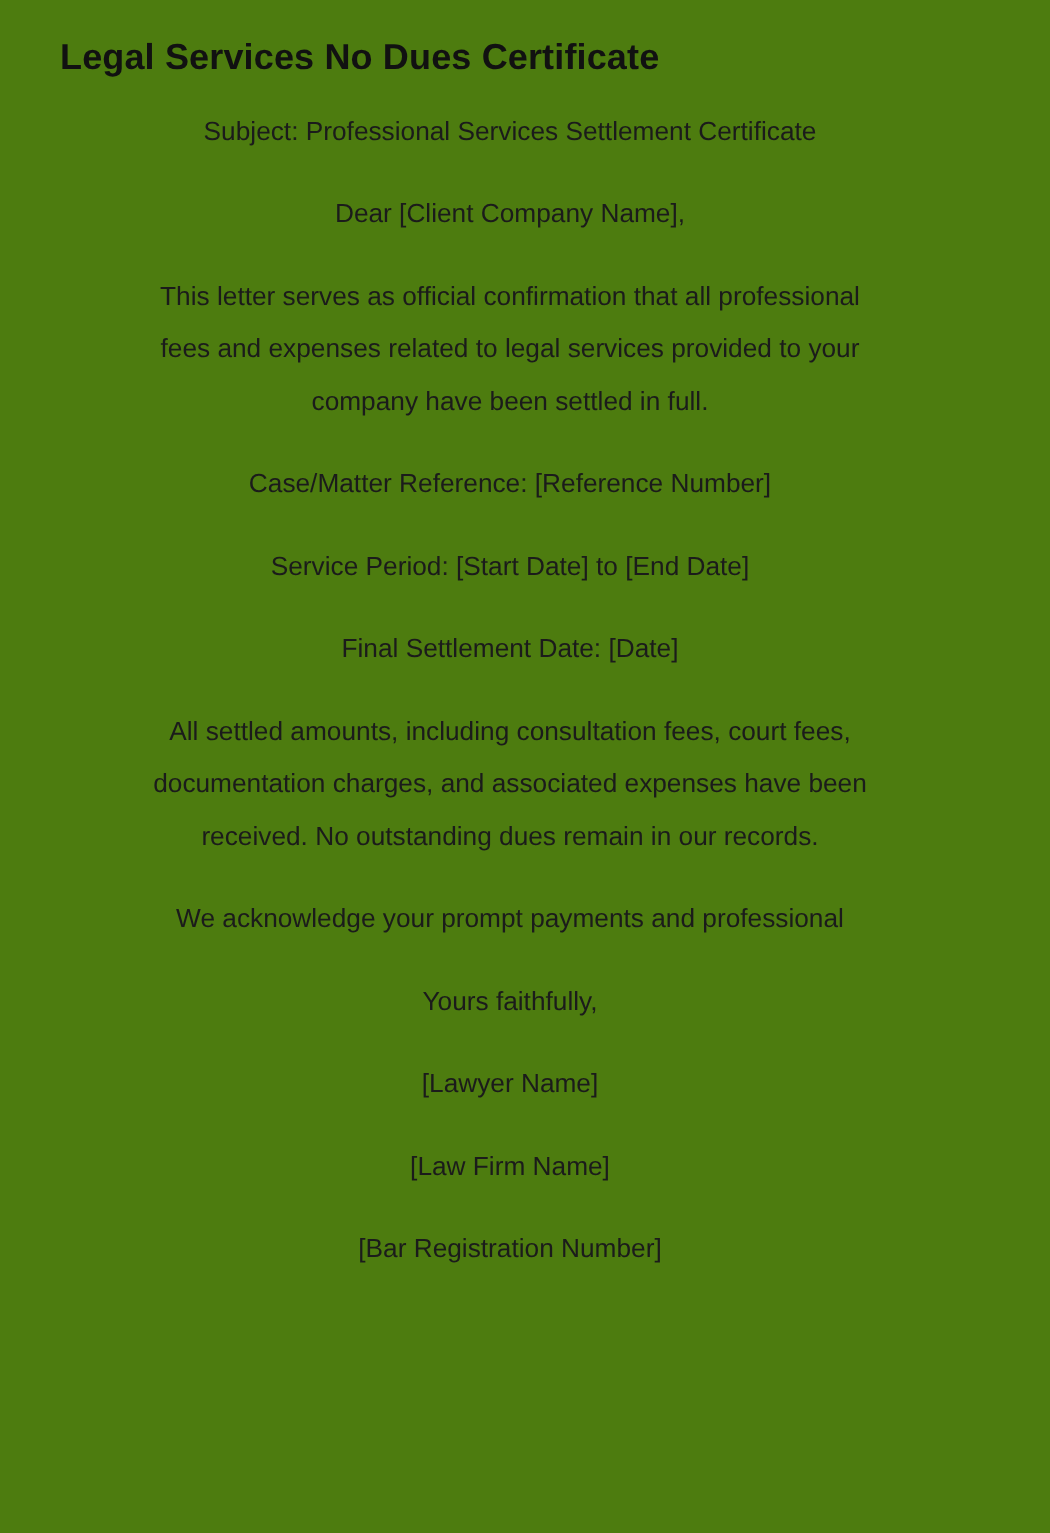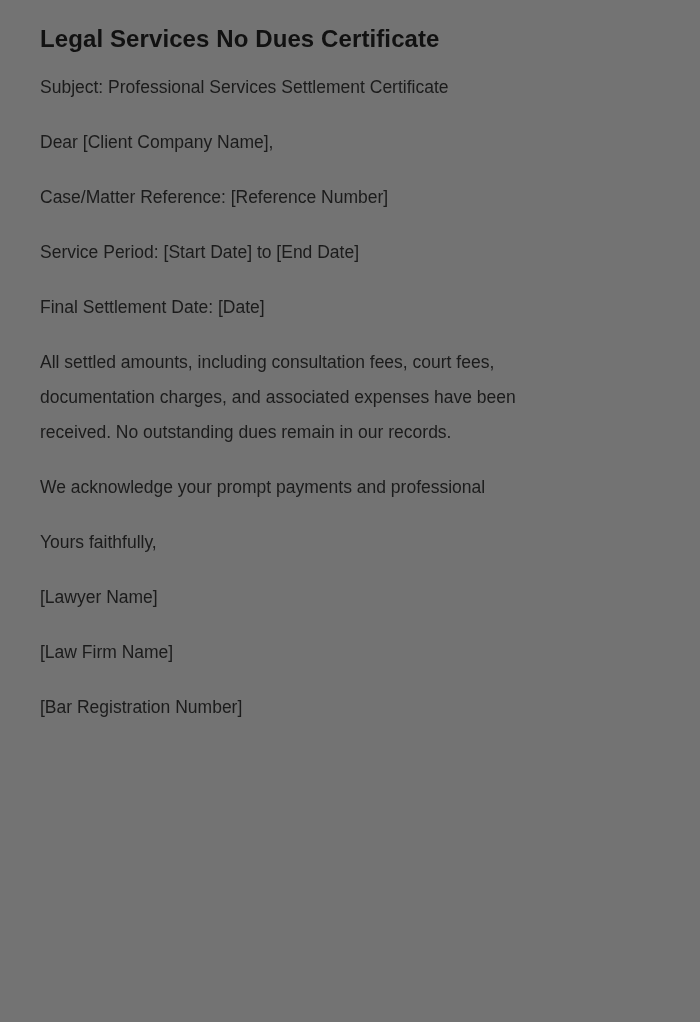--- a/index.html
+++ b/index.html
@@ -6,21 +6,21 @@
     margin: 0;
     padding: 0;
     background: #ffffff;
   }
   .page {
     position: relative;
     width: 700px;
     height: 1022px;
     box-sizing: border-box;
     padding: 24px 60px 0 40px;
-    background: #737373;
+    background: #4d7c0f;
     color: #1b1b1b;
     font-family: "Liberation Sans", "DejaVu Sans", sans-serif;
     overflow: hidden;
   }
   .doc-title {
     font-size: 24px;
     line-height: 30px;
     font-weight: 700;
     margin: 0 0 16px 0;
     color: #111111;
@@ -28,37 +28,43 @@
   }
   .para {
     font-size: 17.5px;
     line-height: 35px;
     font-weight: 400;
     margin: 0 0 20px 0;
   }
   .line {
     display: block;
     white-space: nowrap;
+    text-align: center;
   }
 </style>
 </head>
 <body>
 
 <div class="page">
 
   <h1 class="doc-title">Legal Services No Dues Certificate</h1>
 
   <p class="para">
     <span class="line">Subject: Professional Services Settlement Certificate</span>
   </p>
 
   <p class="para">
     <span class="line">Dear [Client Company Name],</span>
   </p>
 
+  <p class="para">
+    <span class="line">This letter serves as official confirmation that all professional</span>
+    <span class="line">fees and expenses related to legal services provided to your</span>
+    <span class="line">company have been settled in full.</span>
+  </p>
 
   <p class="para">
     <span class="line">Case/Matter Reference: [Reference Number]</span>
   </p>
 
   <p class="para">
     <span class="line">Service Period: [Start Date] to [End Date]</span>
   </p>
 
   <p class="para">

